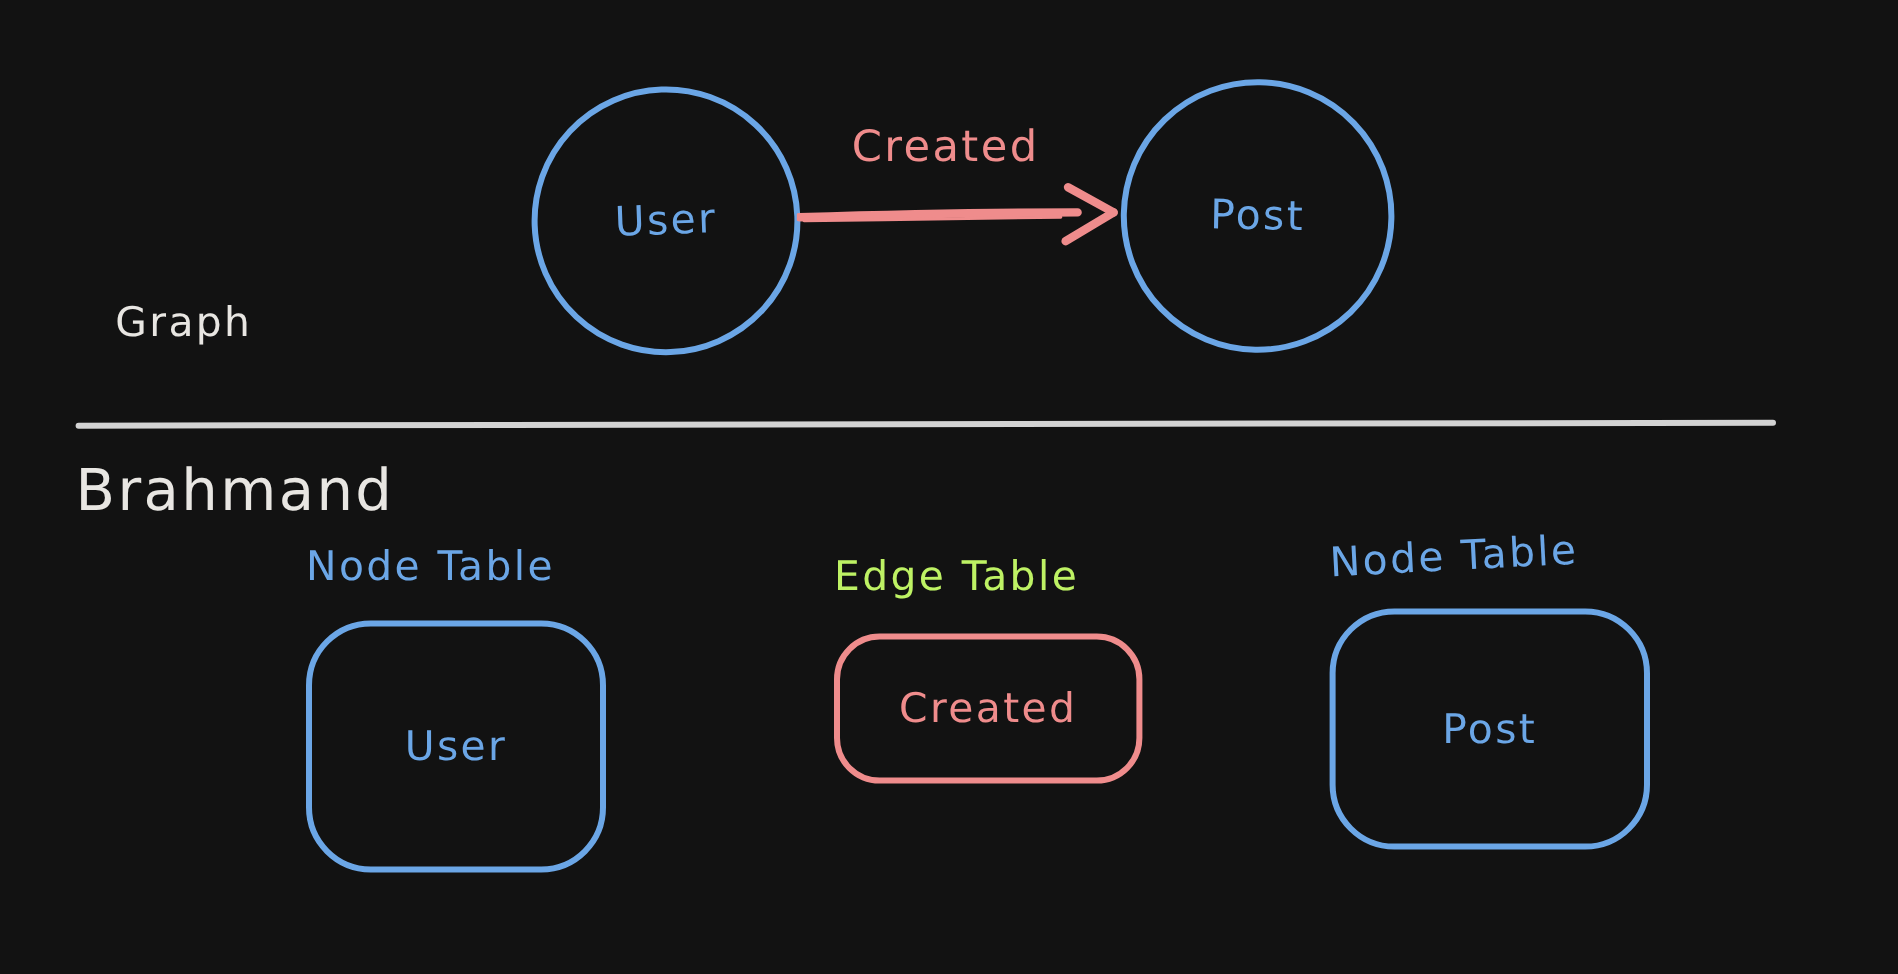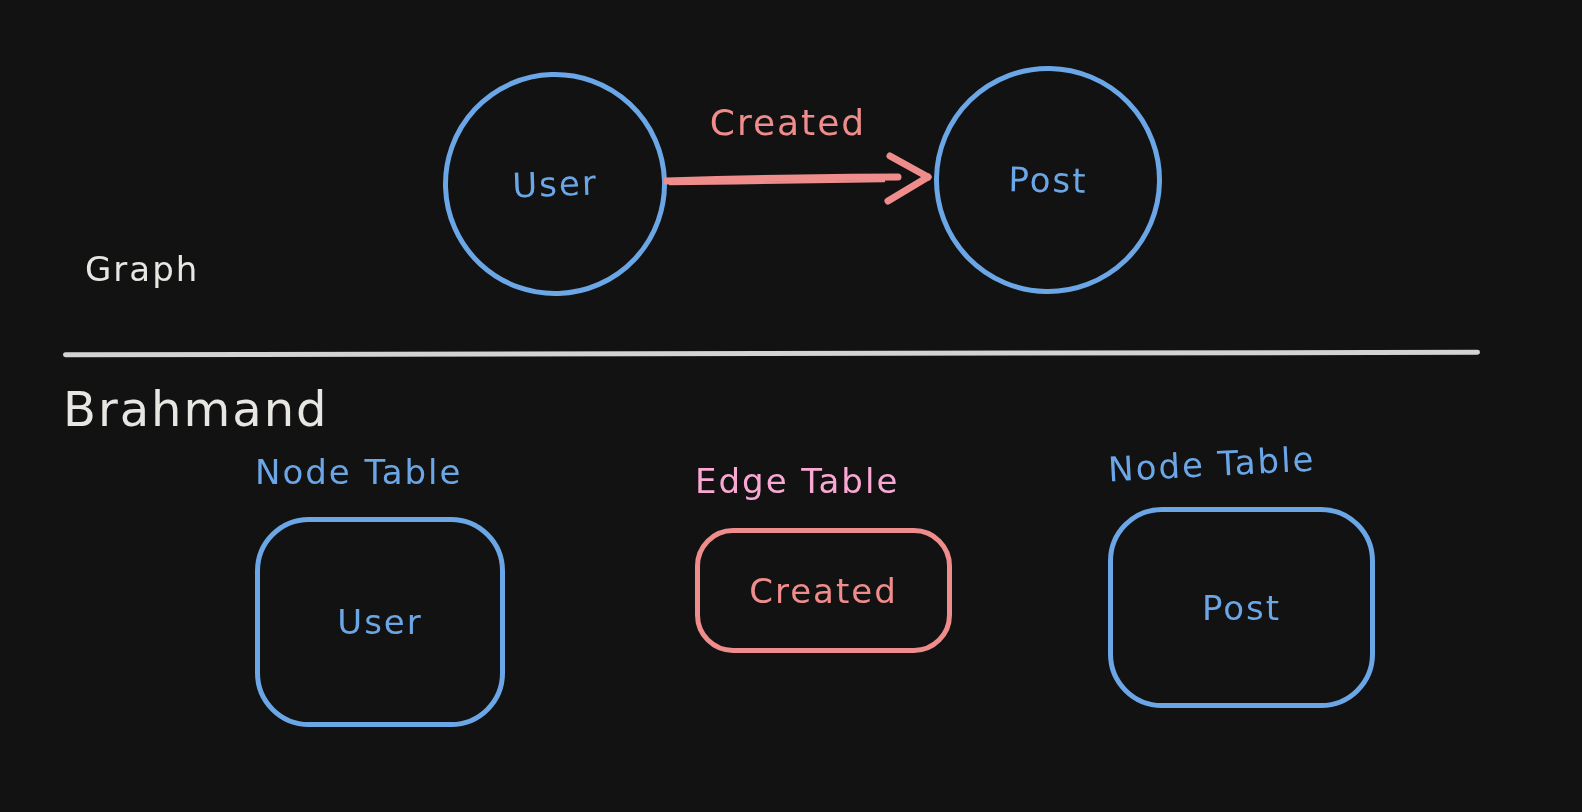--- a/index.html
+++ b/index.html
@@ -18,21 +18,21 @@
   .hand {
     letter-spacing: 2px;
     font-weight: 500;
   }
   .section-label {
     position: absolute;
     color: #e8e6e2;
     font-size: 34px;
     line-height: 44px;
   }
-  .graph-label { left: 85px; top: 247px; }
+  .graph-label { left: 96px; top: 247px; }
   .brahmand-label { left: 63px; top: 387px; font-size: 48px; }
 
   .node-circle {
     position: absolute;
     border: 5px solid #6ba6e6;
     border-radius: 50%;
     display: flex;
     align-items: center;
     justify-content: center;
     color: #6ba6e6;
@@ -84,21 +84,21 @@
   }
   .table-box {
     border-radius: 52px;
     display: flex;
     align-items: center;
     justify-content: center;
     font-size: 34px;
     box-sizing: border-box;
   }
   .blue-text { color: #6ba6e6; }
-  .salmon-text { color: #f9a8d4; }
+  .salmon-text { color: #bef264; }
   .blue-box { border: 5px solid #6ba6e6; color: #6ba6e6; }
   .salmon-box { border: 5px solid #ef8c8c; color: #ef8c8c; }
 
   .group-user { left: 255px; top: 450px; width: 250px; }
   .group-user .table-box { width: 250px; height: 210px; margin-top: 23px; border-radius: 54px; }
 
   .group-created { left: 695px; top: 459px; width: 257px; }
   .group-created .table-box { width: 257px; height: 125px; margin-top: 25px; border-radius: 38px; }
 
   .group-post { left: 1108px; top: 442px; width: 267px; }

